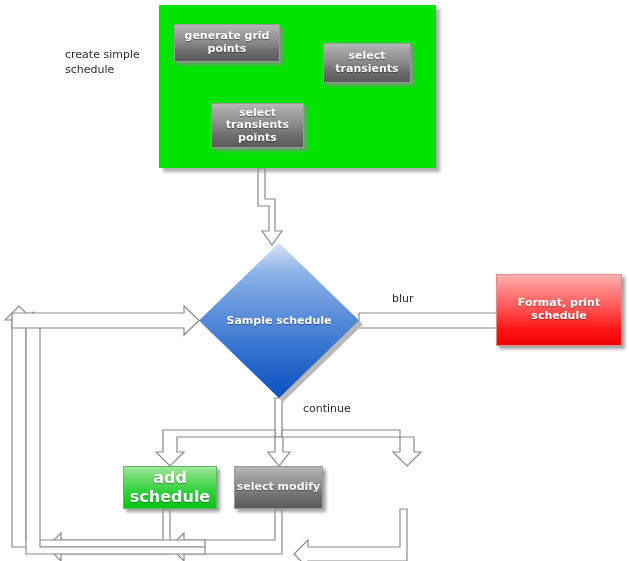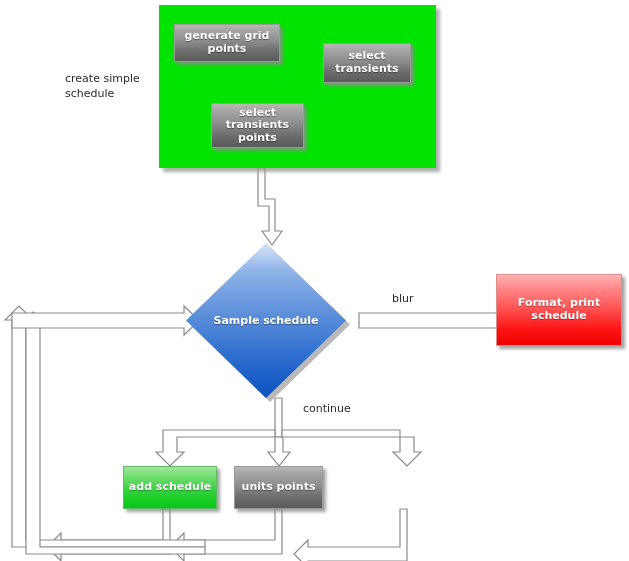--- a/index.html
+++ b/index.html
@@ -41,26 +41,26 @@
     border:1px solid #dd8c8c;
     justify-content:center;
   }
 
   #n-generate{left:174px;top:24px;width:106px;height:38px;font-size:11px;}
   #n-transients{left:323px;top:43px;width:88px;height:40px;font-size:11px;}
   #n-quadrature{left:211px;top:103px;width:93px;height:45px;font-size:11px;}
 
   #n-format{left:496px;top:274px;width:126px;height:72px;font-size:11px;}
 
-  #n-add{left:123px;top:466px;width:94px;height:43px;font-size:11px;}
+  #n-add{left:123px;top:466px;width:94px;height:43px;font-size:16px;}
   #n-select-points{left:234px;top:466px;width:89px;height:43px;font-size:11px;}
   #n-modify{left:342px;top:466px;width:98px;height:43px;font-size:11px;}
 
   
-  #diamond-wrap{position:absolute;left:186px;top:243px;width:160px;height:155px;}
+  #diamond-wrap{position:absolute;left:199px;top:243px;width:160px;height:155px;}
   #diamond-shadow{
     position:absolute;left:4px;top:4px;width:160px;height:155px;
     background:#b9b9b9;
     clip-path:polygon(50% 0%,100% 50%,50% 100%,0% 50%);
   }
   #diamond{
     position:absolute;left:0;top:0;width:160px;height:155px;
     background:linear-gradient(to bottom,#d7e4f6 0%,#8fb4e8 18%,#5e90da 45%,#2f6fcf 72%,#0a50c0 100%);
     clip-path:polygon(50% 0%,100% 50%,50% 100%,0% 50%);
   }
@@ -69,21 +69,21 @@
     display:flex;align-items:center;justify-content:center;
     color:#ffffff;font-weight:bold;font-size:11px;
     text-shadow:0 1px 1px rgba(0,0,0,.4);
   }
 
   
   .plain{
     position:absolute;color:#2b2b2b;font-size:11px;line-height:1.35;
     font-family:"DejaVu Sans","Liberation Sans",sans-serif;
   }
-  #lbl-create{left:65px;top:48px;width:100px;margin-top:24px;}
+  #lbl-create{left:65px;top:48px;width:100px;}
   #lbl-done{left:392px;top:292px;}
   #lbl-continue{left:303px;top:402px;}
 </style>
 </head>
 <body>
 
 <div id="canvas">
 
   <svg class="svg-layer" viewBox="0 0 629 561" width="629" height="561">
     <defs>
@@ -159,17 +159,17 @@
 
   <div class="node red" id="n-format">
     <span>Format, print schedule</span>
   </div>
 
   <div class="node green" id="n-add">
     <span>add schedule</span>
   </div>
 
   <div class="node gray" id="n-select-points">
-    <span>units points</span>
+    <span>select modify</span>
   </div>
 
 
 </div>
 
 </body></html>

